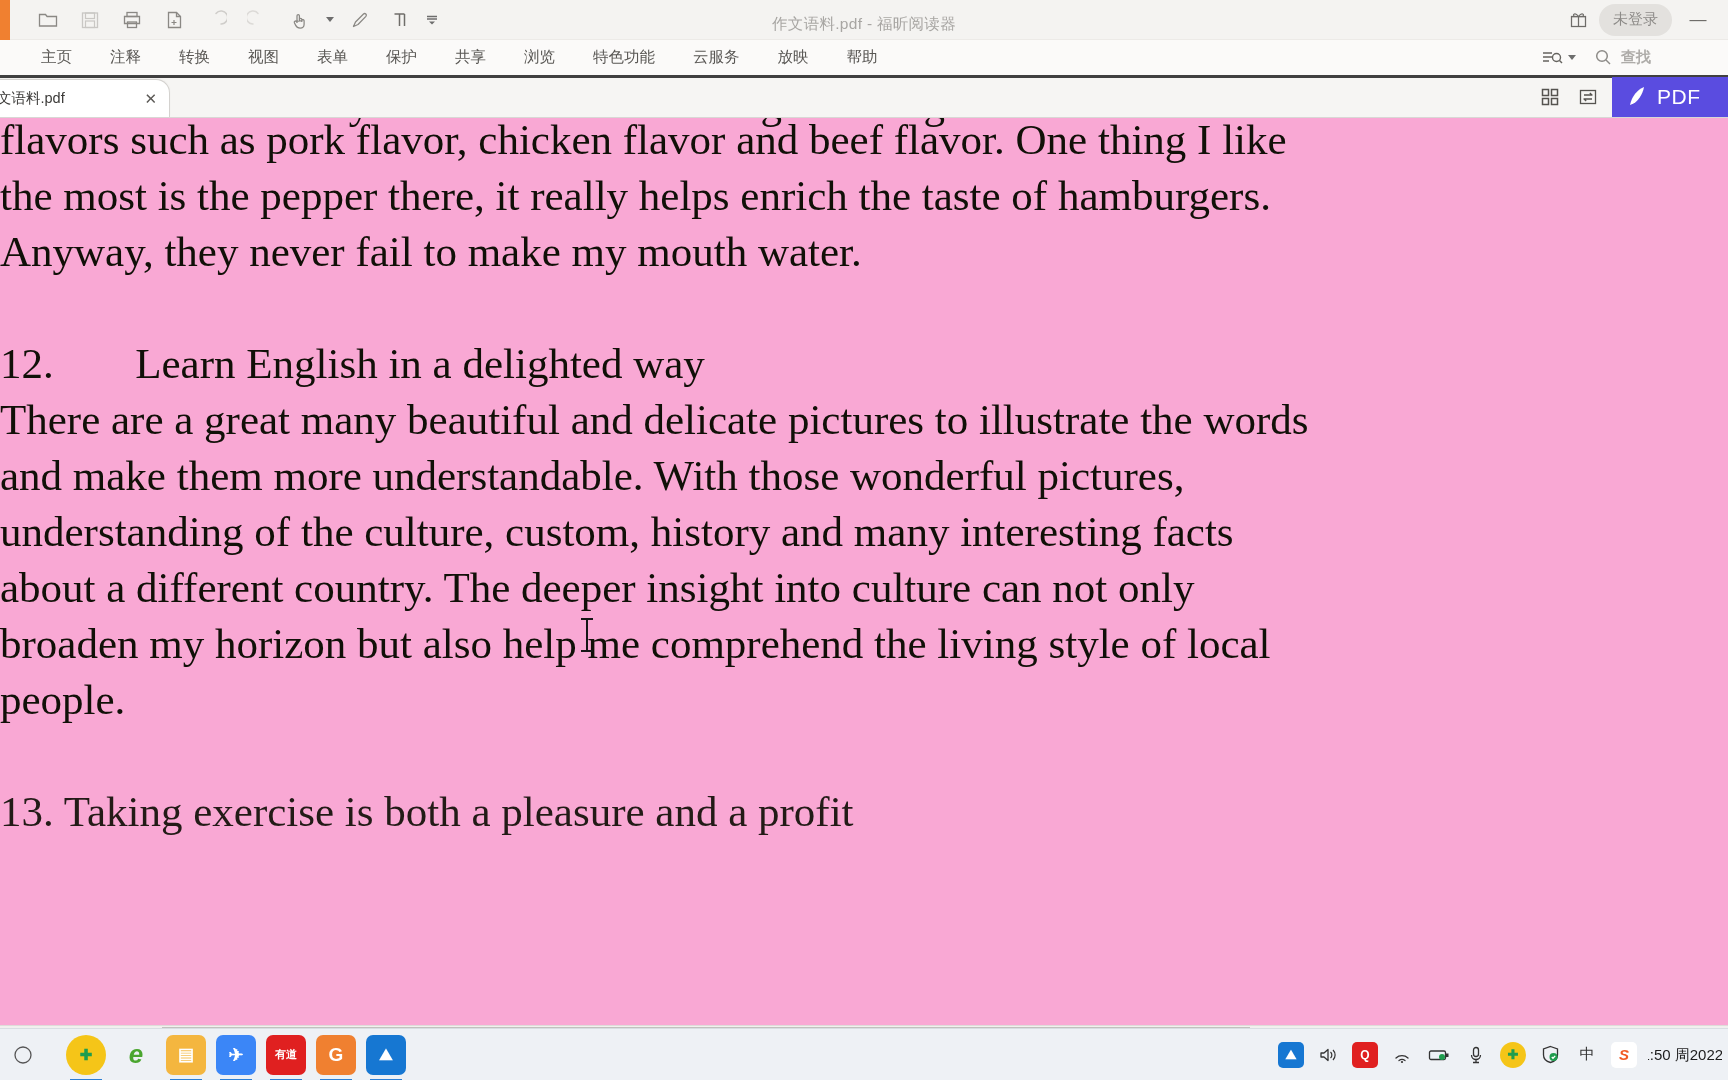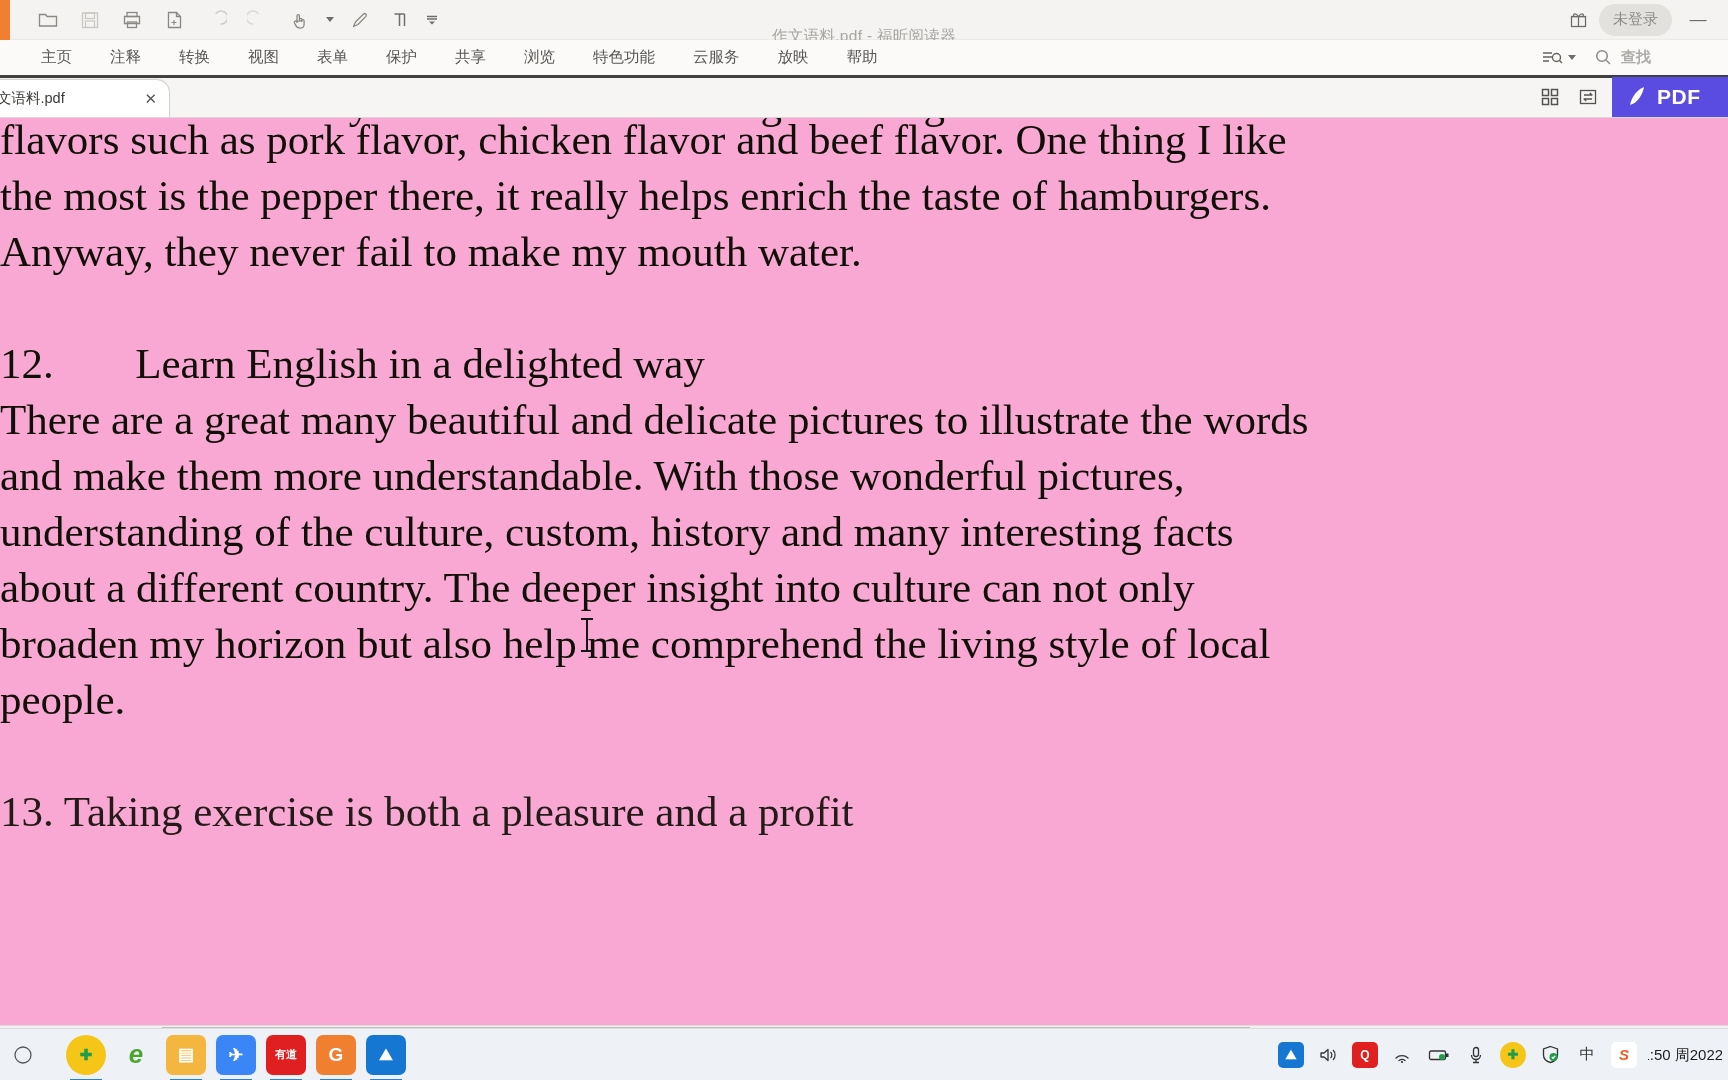--- a/index.html
+++ b/index.html
@@ -47,21 +47,21 @@
     display: flex; align-items: center; justify-content: center;
   }
   .caret-dn {
     width: 0; height: 0;
     border-left: 4px solid transparent;
     border-right: 4px solid transparent;
     border-top: 5px solid #6d6d6d;
   }
   .win-title {
     position: absolute;
-    left: 0; right: 0; top: 16px; height: 40px;
+    left: 0; right: 0; top: 4px; height: 40px;
     display: flex; align-items: center; justify-content: center;
     font-size: 15.5px; color: #a8a6a3;
     letter-spacing: 0.3px;
     pointer-events: none;
   }
   .tb-right {
     margin-left: auto;
     display: flex; align-items: center; gap: 4px;
     padding-right: 8px;
   }
@@ -152,21 +152,21 @@
     width: 28px; height: 28px;
     display: flex; align-items: center; justify-content: center;
     color: #55534f;
   }
   .pdf-badge {
     height: 40px; min-width: 116px;
     background: #5a4ce0;
     display: flex; align-items: center; gap: 9px;
     padding: 0 16px 0 14px;
     color: #ffffff;
-    font-size: 21px; font-weight: bold;
+    font-size: 21px; font-weight: normal;
     letter-spacing: 0.5px;
   }
 
   
   .viewport {
     position: relative;
     flex: 1 1 auto;
     background: #f9a8d4;
     overflow: hidden;
   }

